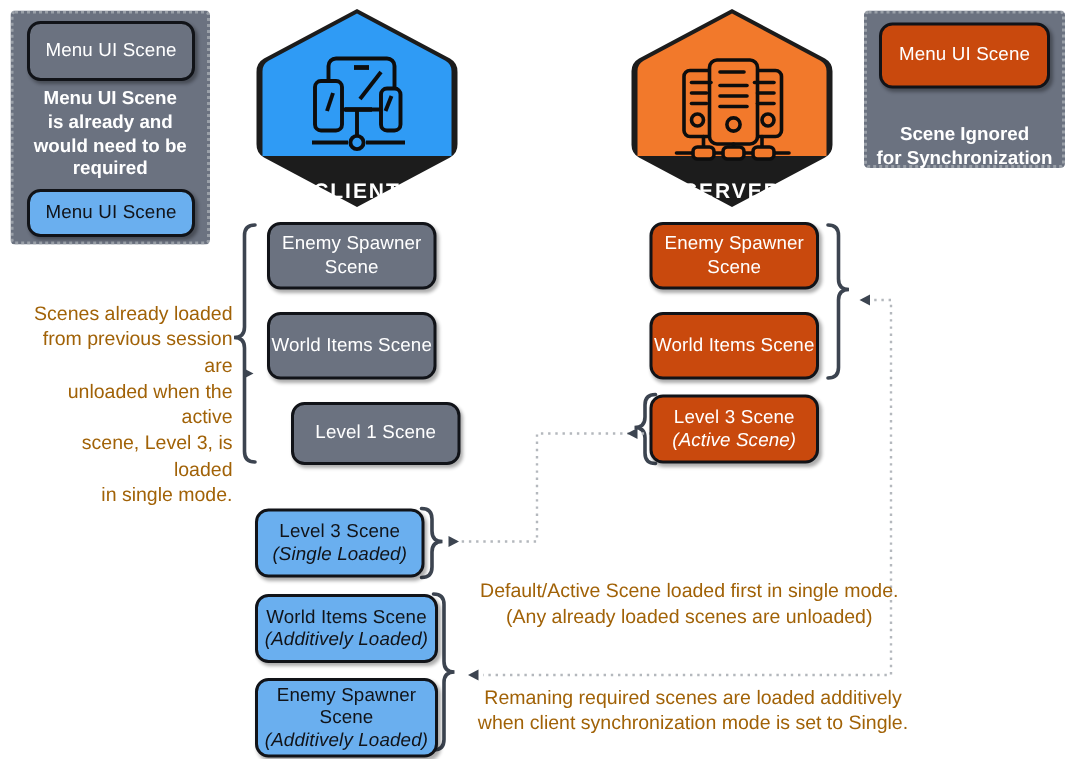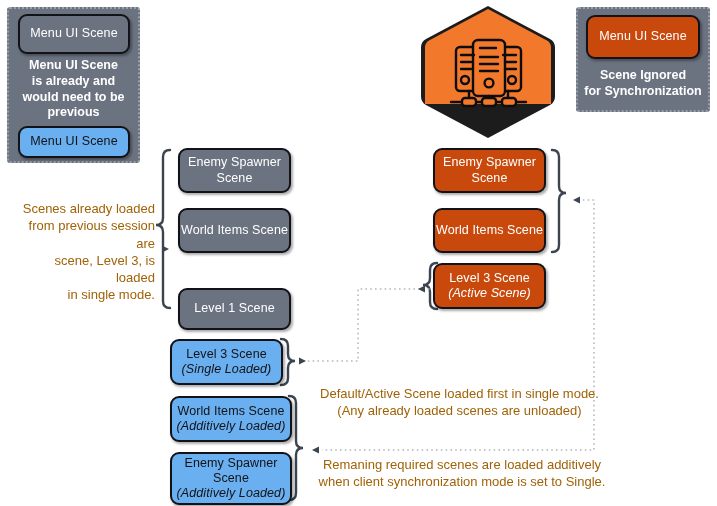--- a/index.html
+++ b/index.html
@@ -120,38 +120,60 @@
   <div class="panel" style="left:7px;top:7px;width:133px;height:156px;"></div>
 
   <div class="scene-box box-gray" style="left:18px;top:14px;width:112px;height:40px;">
     <span>Menu UI Scene</span>
   </div>
 
   <div class="panel-caption" style="left:7px;top:58px;width:133px;">
     <div>Menu UI Scene</div>
     <div>is already and</div>
     <div>would need to be</div>
-    <div>previous</div>
+    <div>required</div>
   </div>
 
   <div class="scene-box box-blue" style="left:18px;top:126px;width:112px;height:32px;">
     <span>Menu UI Scene</span>
   </div>
 
   <div class="panel" style="left:576px;top:7px;width:134px;height:105px;"></div>
 
   <div class="scene-box box-orange" style="left:586px;top:15px;width:114px;height:44px;">
     <span>Menu UI Scene</span>
   </div>
 
-  <div class="panel-caption" style="left:576px;top:68px;width:134px;">
+  <div class="panel-caption" style="left:576px;top:82px;width:134px;">
     <div>Scene Ignored</div>
     <div>for Synchronization</div>
   </div>
 
+  <div class="hex" style="left:168px;top:4px;">
+    <svg width="140" height="136" viewBox="0 0 140 136">
+      <path d="M70,2 L132,35 a10,10 0 0 1 5,9 L137,92 a10,10 0 0 1 -5,9 L70,134 L8,101 a10,10 0 0 1 -5,-9 L3,44 a10,10 0 0 1 5,-9 Z" fill="#1c1c1c"></path>
+      <path d="M70,5 L129,36.5 a8,8 0 0 1 4,7 L133,100 L70,100 L7,100 L7,43.5 a8,8 0 0 1 4,-7 Z" fill="#2f9bf5"></path>
+
+      <g stroke="#0d0d0d" stroke-width="2.6" fill="none" stroke-linejoin="round">
+        <rect x="51" y="35" width="44" height="34" rx="5"></rect>
+        <line x1="68" y1="41" x2="78" y2="41" stroke-width="3.2"></line>
+        <rect x="42" y="50" width="18" height="33" rx="4" fill="#2f9bf5"></rect>
+        <rect x="86" y="55" width="13" height="28" rx="4" fill="#2f9bf5"></rect>
+        <line x1="70" y1="69" x2="70" y2="87"></line>
+        <line x1="62" y1="69" x2="80" y2="69" stroke-width="3"></line>
+        <circle cx="70" cy="91" r="4.4" fill="#2f9bf5"></circle>
+        <line x1="40" y1="91" x2="64" y2="91"></line>
+        <line x1="76" y1="91" x2="102" y2="91"></line>
+        <line x1="54" y1="58" x2="50" y2="70"></line>
+        <line x1="86" y1="44" x2="72" y2="62"></line>
+        <line x1="93" y1="60" x2="89" y2="70"></line>
+      </g>
+    </svg>
+    <div class="hex-label">CLIENT</div>
+  </div>
 
   <div class="hex" style="left:418px;top:4px;">
     <svg width="140" height="136" viewBox="0 0 140 136">
       <path d="M70,2 L132,35 a10,10 0 0 1 5,9 L137,92 a10,10 0 0 1 -5,9 L70,134 L8,101 a10,10 0 0 1 -5,-9 L3,44 a10,10 0 0 1 5,-9 Z" fill="#1c1c1c"></path>
       <path d="M70,5 L129,36.5 a8,8 0 0 1 4,7 L133,100 L70,100 L7,100 L7,43.5 a8,8 0 0 1 4,-7 Z" fill="#f2792b"></path>
 
       <g stroke="#0d0d0d" stroke-width="2.4" fill="none" stroke-linejoin="round" stroke-linecap="round">
         <rect x="38" y="43" width="26" height="44" rx="4"></rect>
         <rect x="77" y="43" width="26" height="44" rx="4"></rect>
         <rect x="55" y="36" width="32" height="56" rx="5" fill="#f2792b"></rect>
@@ -173,36 +195,38 @@
         <line x1="90" y1="87" x2="90" y2="94"></line>
         <line x1="33" y1="98" x2="44" y2="98"></line>
         <line x1="58" y1="98" x2="64" y2="98"></line>
         <line x1="78" y1="98" x2="84" y2="98"></line>
         <line x1="97" y1="98" x2="108" y2="98"></line>
         <rect x="44" y="94" width="14" height="8" rx="3" fill="#f2792b"></rect>
         <rect x="64" y="94" width="14" height="8" rx="3" fill="#f2792b"></rect>
         <rect x="84" y="94" width="14" height="8" rx="3" fill="#f2792b"></rect>
       </g>
     </svg>
+    <div class="hex-label">SERVER</div>
   </div>
 
   <div class="scene-box box-gray" style="left:178px;top:148px;width:113px;height:45px;">
     <span>Enemy Spawner</span>
     <span>Scene</span>
   </div>
   <div class="scene-box box-gray" style="left:178px;top:208px;width:113px;height:45px;">
     <span>World Items Scene</span>
   </div>
-  <div class="scene-box box-gray" style="left:178px;top:268px;width:113px;height:42px;margin-top:20px;">
+  <div class="scene-box box-gray" style="left:194px;top:268px;width:113px;height:42px;">
     <span>Level 1 Scene</span>
   </div>
 
   <div class="note note-right" style="left:12px;top:200px;width:143px;">
     <div>Scenes already loaded</div>
     <div>from previous session are</div>
+    <div>unloaded when the active</div>
     <div>scene, Level 3, is loaded</div>
     <div>in single mode.</div>
   </div>
 
   <div class="scene-box box-orange" style="left:433px;top:148px;width:113px;height:45px;">
     <span>Enemy Spawner</span>
     <span>Scene</span>
   </div>
   <div class="scene-box box-orange" style="left:433px;top:208px;width:113px;height:45px;">
     <span>World Items Scene</span>

